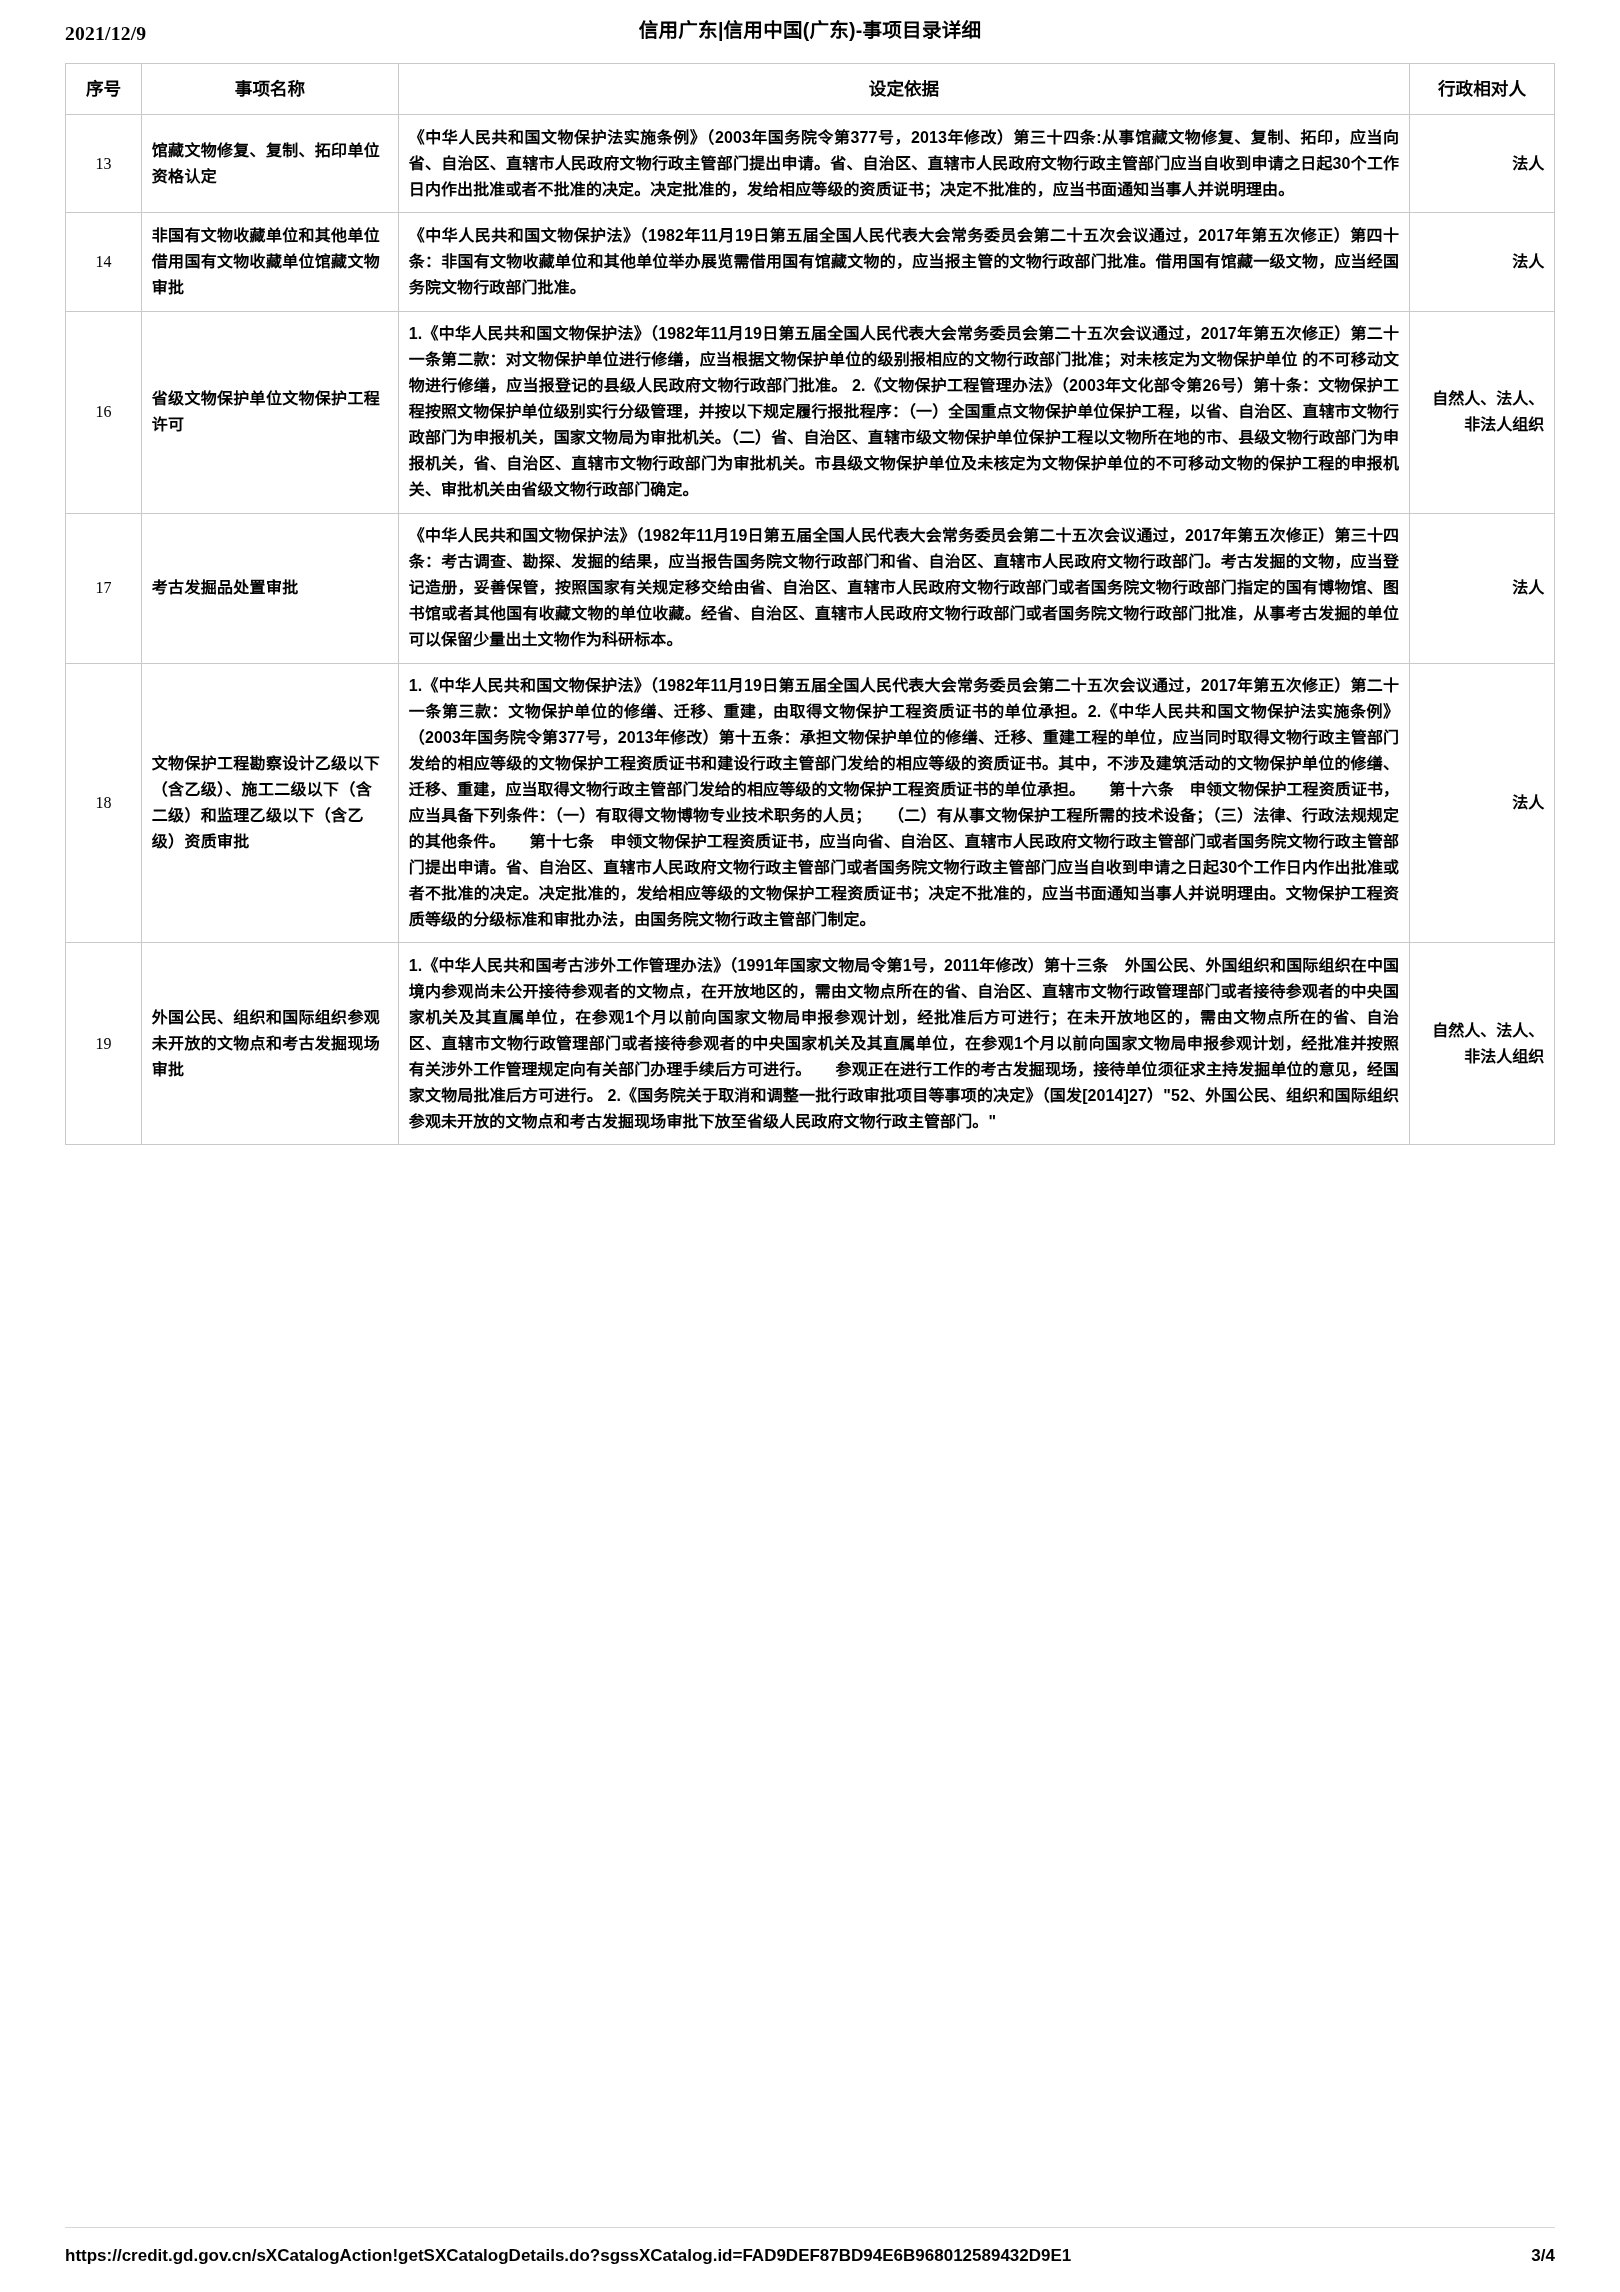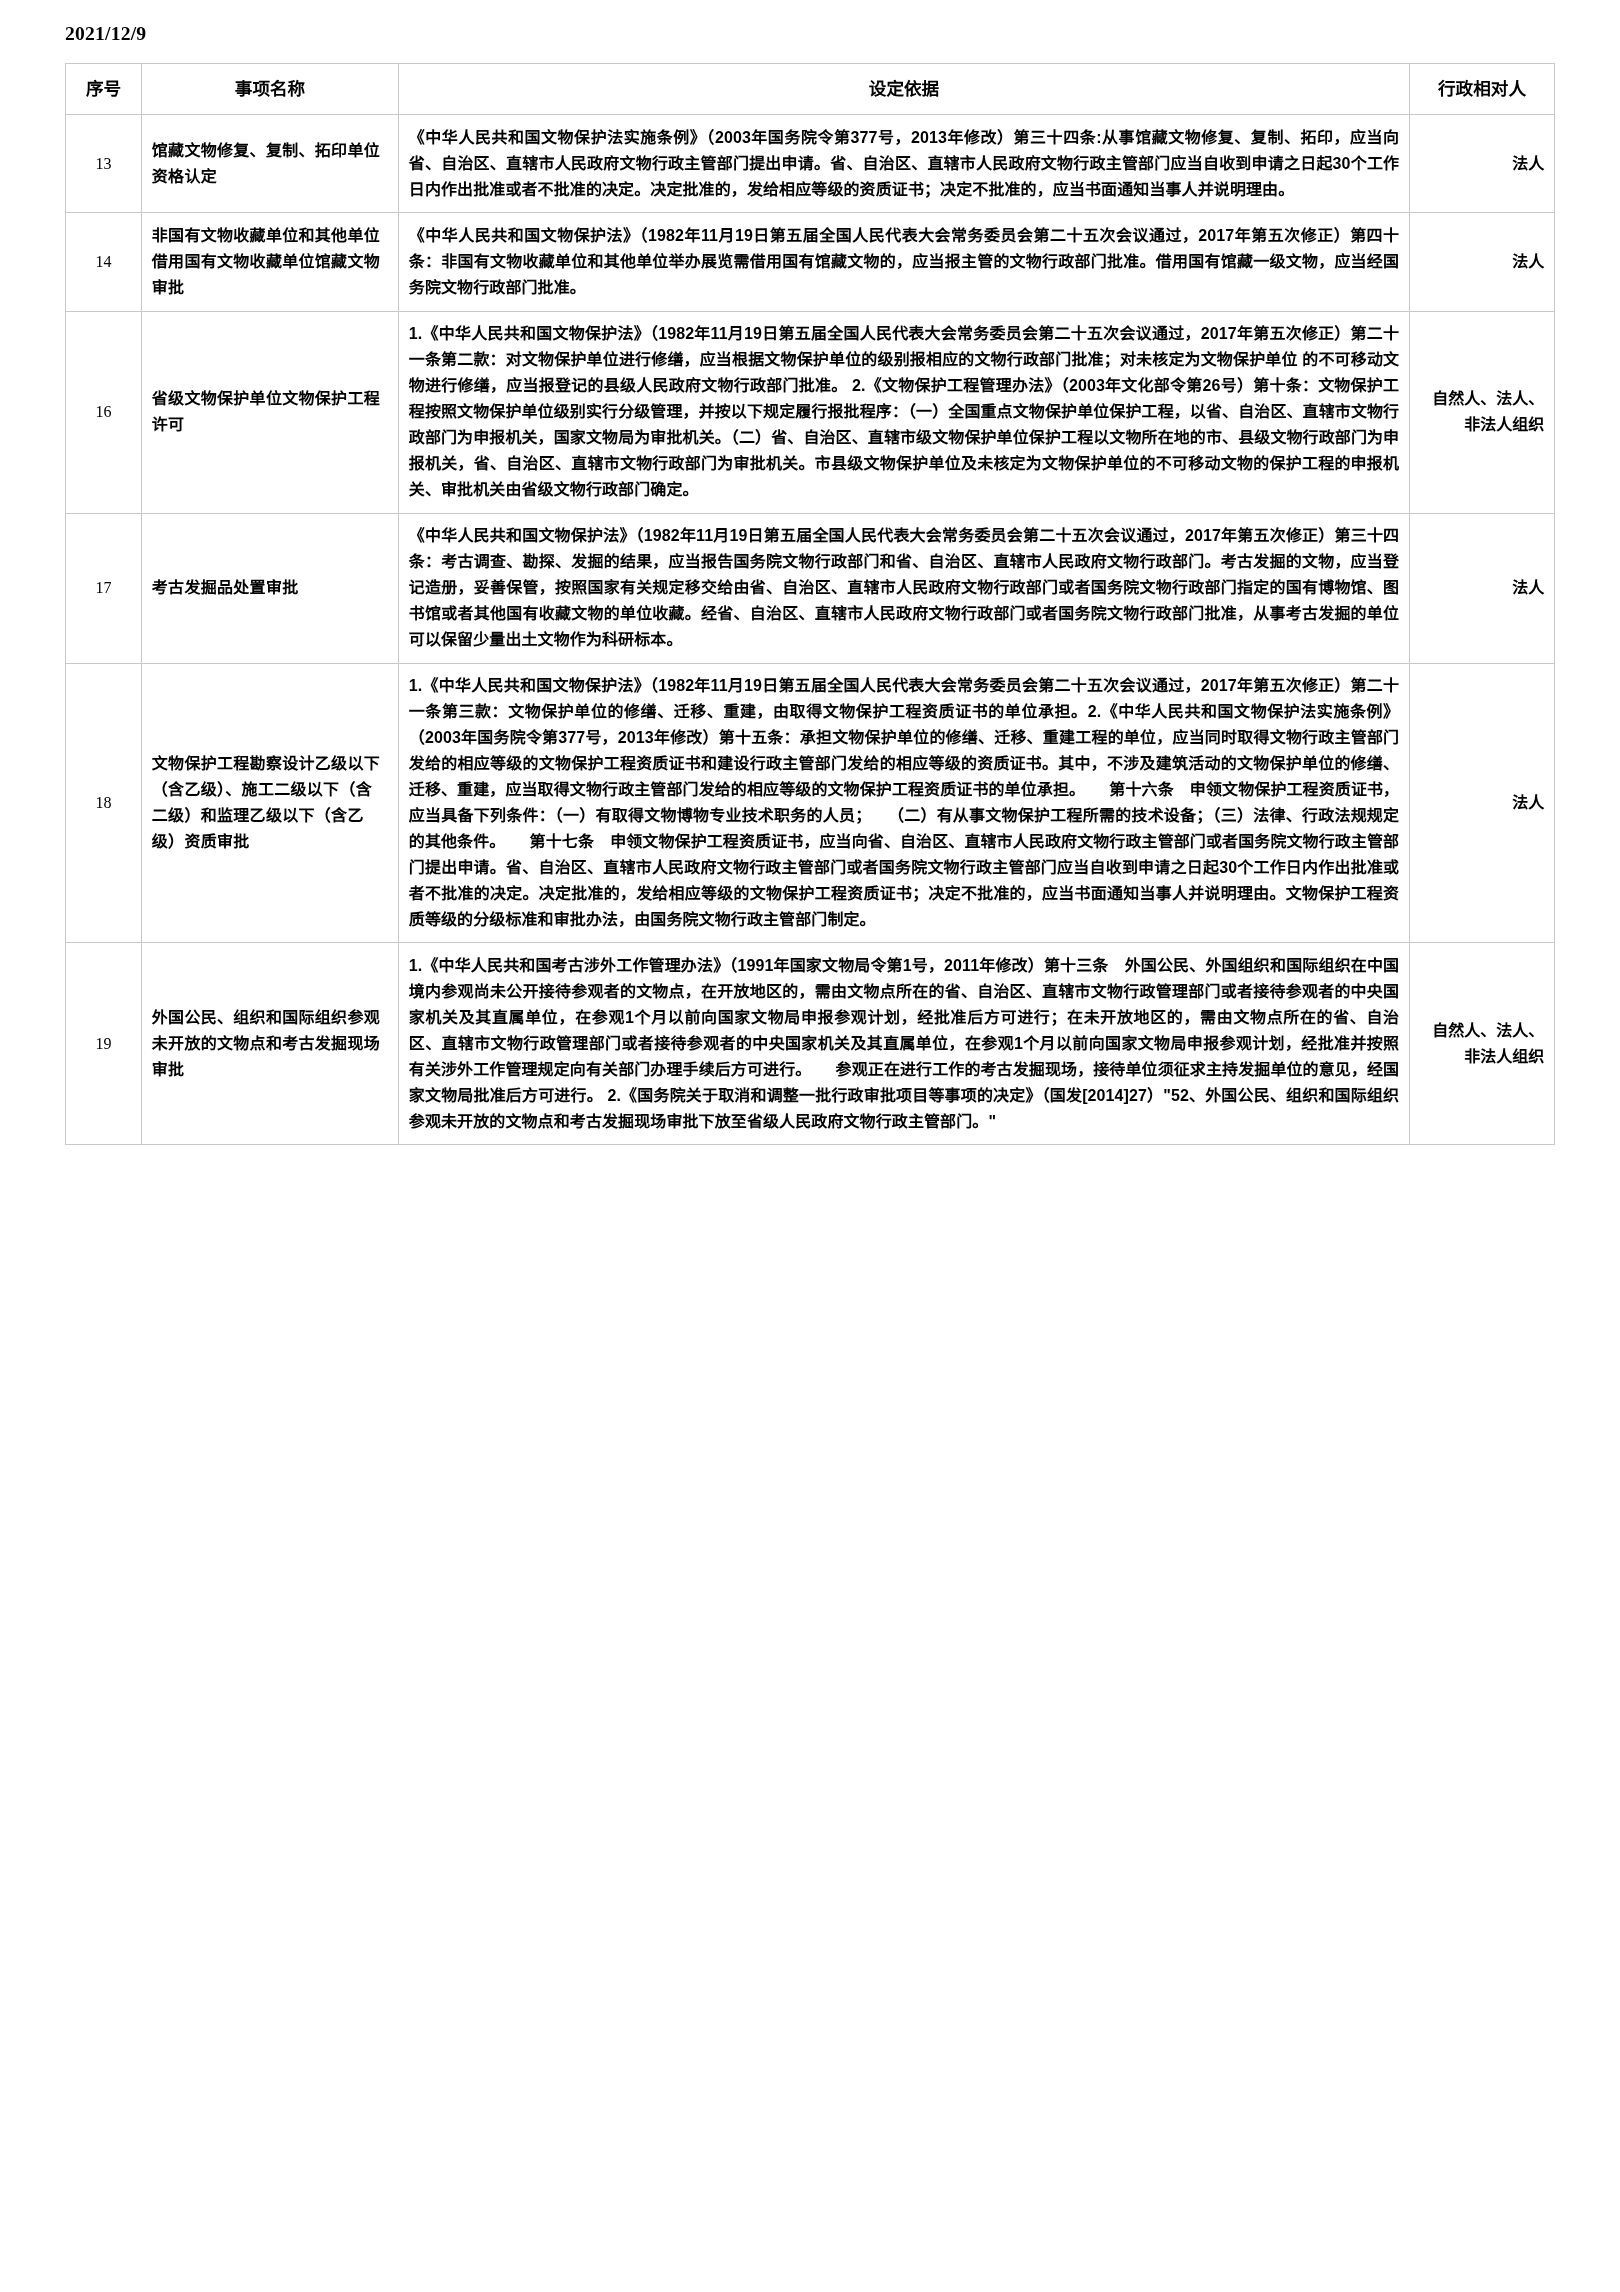--- a/index.html
+++ b/index.html
@@ -144,20 +144,21 @@
     padding-left: 19.6px;
   }
 </style>
 </head>
 <body>
 
 <div class="page">
 
   <div class="running-head">
     <span class="rh-date">2021/12/9</span>
+    <span class="rh-title">信用广东|信用中国(广东)-事项目录详细</span>
   </div>
 
   <div class="table-wrap">
     <table class="catalog">
       <colgroup>
         <col class="col-seq">
         <col class="col-name">
         <col class="col-basis">
         <col class="col-party">
       </colgroup>
@@ -203,15 +204,22 @@
           <tr>
             <td class="seq">19</td>
             <td class="name">外国公民、组织和国际组织参观未开放的文物点和考古发掘现场审批</td>
             <td class="basis">1.《中华人民共和国考古涉外工作管理办法》（1991年国家文物局令第1号，2011年修改）第十三条　外国公民、外国组织和国际组织在中国境内参观尚未公开接待参观者的文物点，在开放地区的，需由文物点所在的省、自治区、直辖市文物行政管理部门或者接待参观者的中央国家机关及其直属单位，在参观1个月以前向国家文物局申报参观计划，经批准后方可进行；在未开放地区的，需由文物点所在的省、自治区、直辖市文物行政管理部门或者接待参观者的中央国家机关及其直属单位，在参观1个月以前向国家文物局申报参观计划，经批准并按照有关涉外工作管理规定向有关部门办理手续后方可进行。　　参观正在进行工作的考古发掘现场，接待单位须征求主持发掘单位的意见，经国家文物局批准后方可进行。 2.《国务院关于取消和调整一批行政审批项目等事项的决定》（国发[2014]27）"52、外国公民、组织和国际组织参观未开放的文物点和考古发掘现场审批下放至省级人民政府文物行政主管部门。"</td>
             <td class="party">自然人、法人、非法人组织</td>
           </tr>
         </tbody>
     </table>
   </div>
 
+  <div class="page-footer">
+    <div class="footer-rule"></div>
+    <div class="footer-row">
+      <span class="footer-url">https://credit.gd.gov.cn/sXCatalogAction!getSXCatalogDetails.do?sgssXCatalog.id=FAD9DEF87BD94E6B968012589432D9E1</span>
+      <span class="footer-page">3/4</span>
+    </div>
+  </div>
 
 </div>
 
 
 </body></html>

